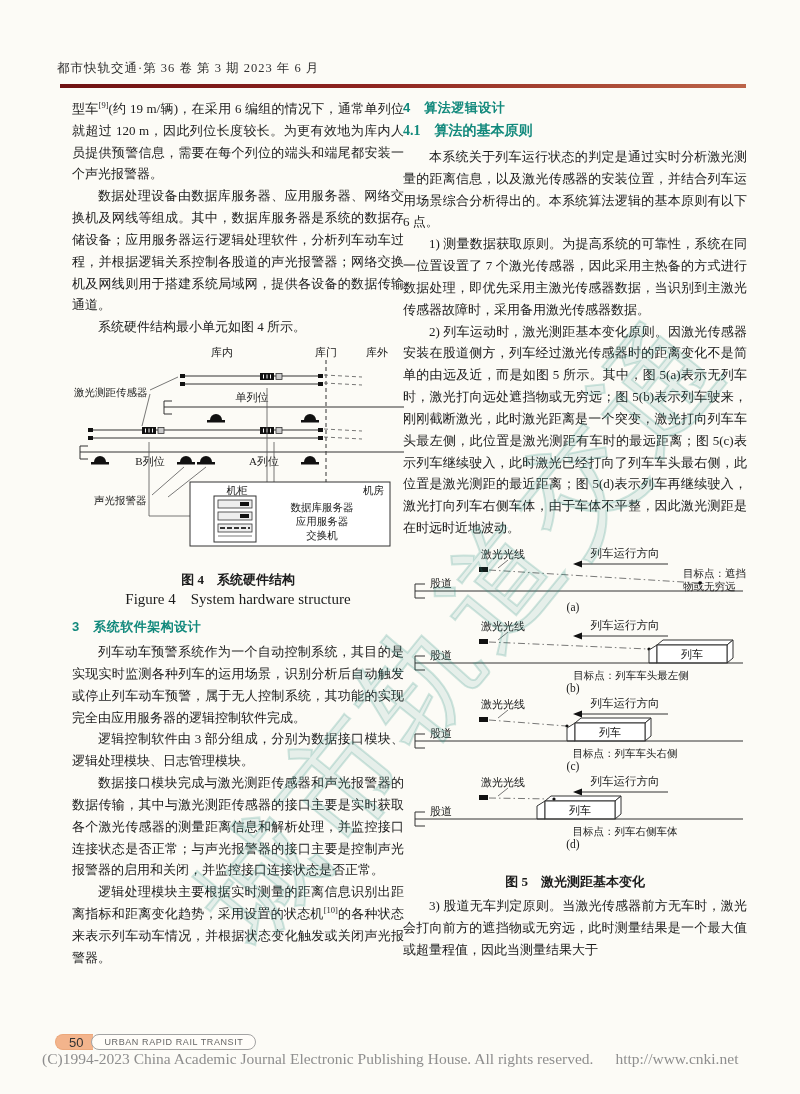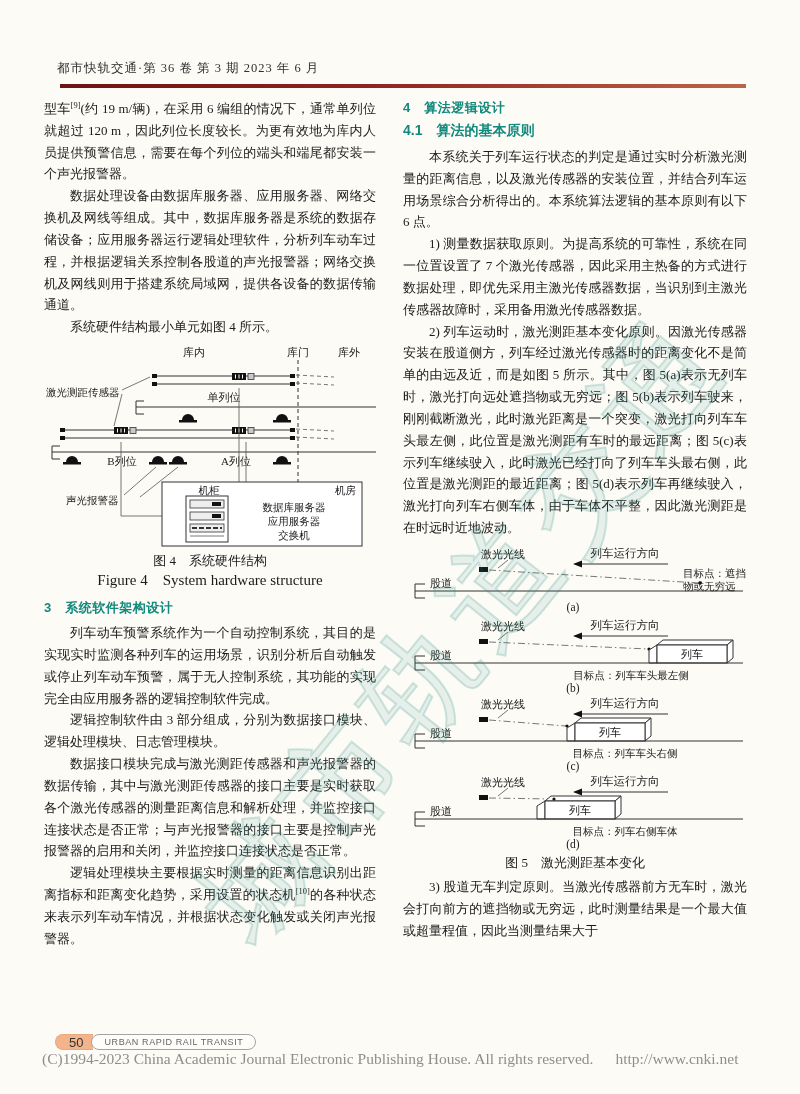--- a/index.html
+++ b/index.html
@@ -6,35 +6,35 @@
   html,body { width:800px; height:1094px; }
   body { position:relative; background:#fcfbf6; color:#1b1b1b;
          font-family:"Liberation Serif","DejaVu Serif",serif; overflow:hidden; }
 
   .header-line { position:absolute; left:57px; top:60px; font-size:12.5px;
                  letter-spacing:1px; color:#2e2e2e; }
   .red-rule { position:absolute; left:60px; top:84px; width:686px; height:3.5px;
               background:linear-gradient(90deg,#6f1212,#8e2420 45%,#a84633 75%,#bc6449); }
 
   .col { position:absolute; top:98px; }
-  .col-left  { left:44px;  width:332px; }
+  .col-left  { left:72px;  width:332px; }
   .col-right { left:403px; width:344px; }
 
   p.body-text { font-size:13px; line-height:1.68; text-align:justify; }
   .indent { text-indent:2em; }
   sup.cite { font-size:8.5px; line-height:0; }
 
   .sec-heading { font-family:"Liberation Sans","DejaVu Sans",sans-serif; color:#12897c;
                  font-size:13px; font-weight:bold; letter-spacing:.5px; margin:9px 0 5px; }
   .sec-heading.first { margin-top:1px; }
-  .sub-heading { font-family:Liberation Sans, sans-serif; color:#12897c;
+  .sub-heading { font-family:Liberation Serif, serif; color:#12897c;
                  font-size:14px; font-weight:bold; margin:3px 0 6px; }
 
   figure.fig { margin:6px 0 4px; }
-  .cap-zh { text-align:center; font-size:13px; font-weight:normal; margin-top:3px; }
+  .cap-zh { text-align:center; font-size:13px; font-weight:bold; margin-top:22px; }
   .cap-en { text-align:center; font-size:15px; margin-top:1px; }
 
   svg { display:block; }
   svg text { font-family:"Liberation Serif","DejaVu Serif",serif; fill:#1a1a1a; }
   .t11 { font-size:11px; } .t10 { font-size:10.5px; } .t12 { font-size:11.5px; }
   .ln      { stroke:#333; stroke-width:1; fill:none; }
   .lnthin  { stroke:#555; stroke-width:.8; fill:none; }
   .dash    { stroke-dasharray:4,3; }
   .dashdot { stroke-dasharray:7,3,1.5,3; }
   .blk { fill:#111; }

